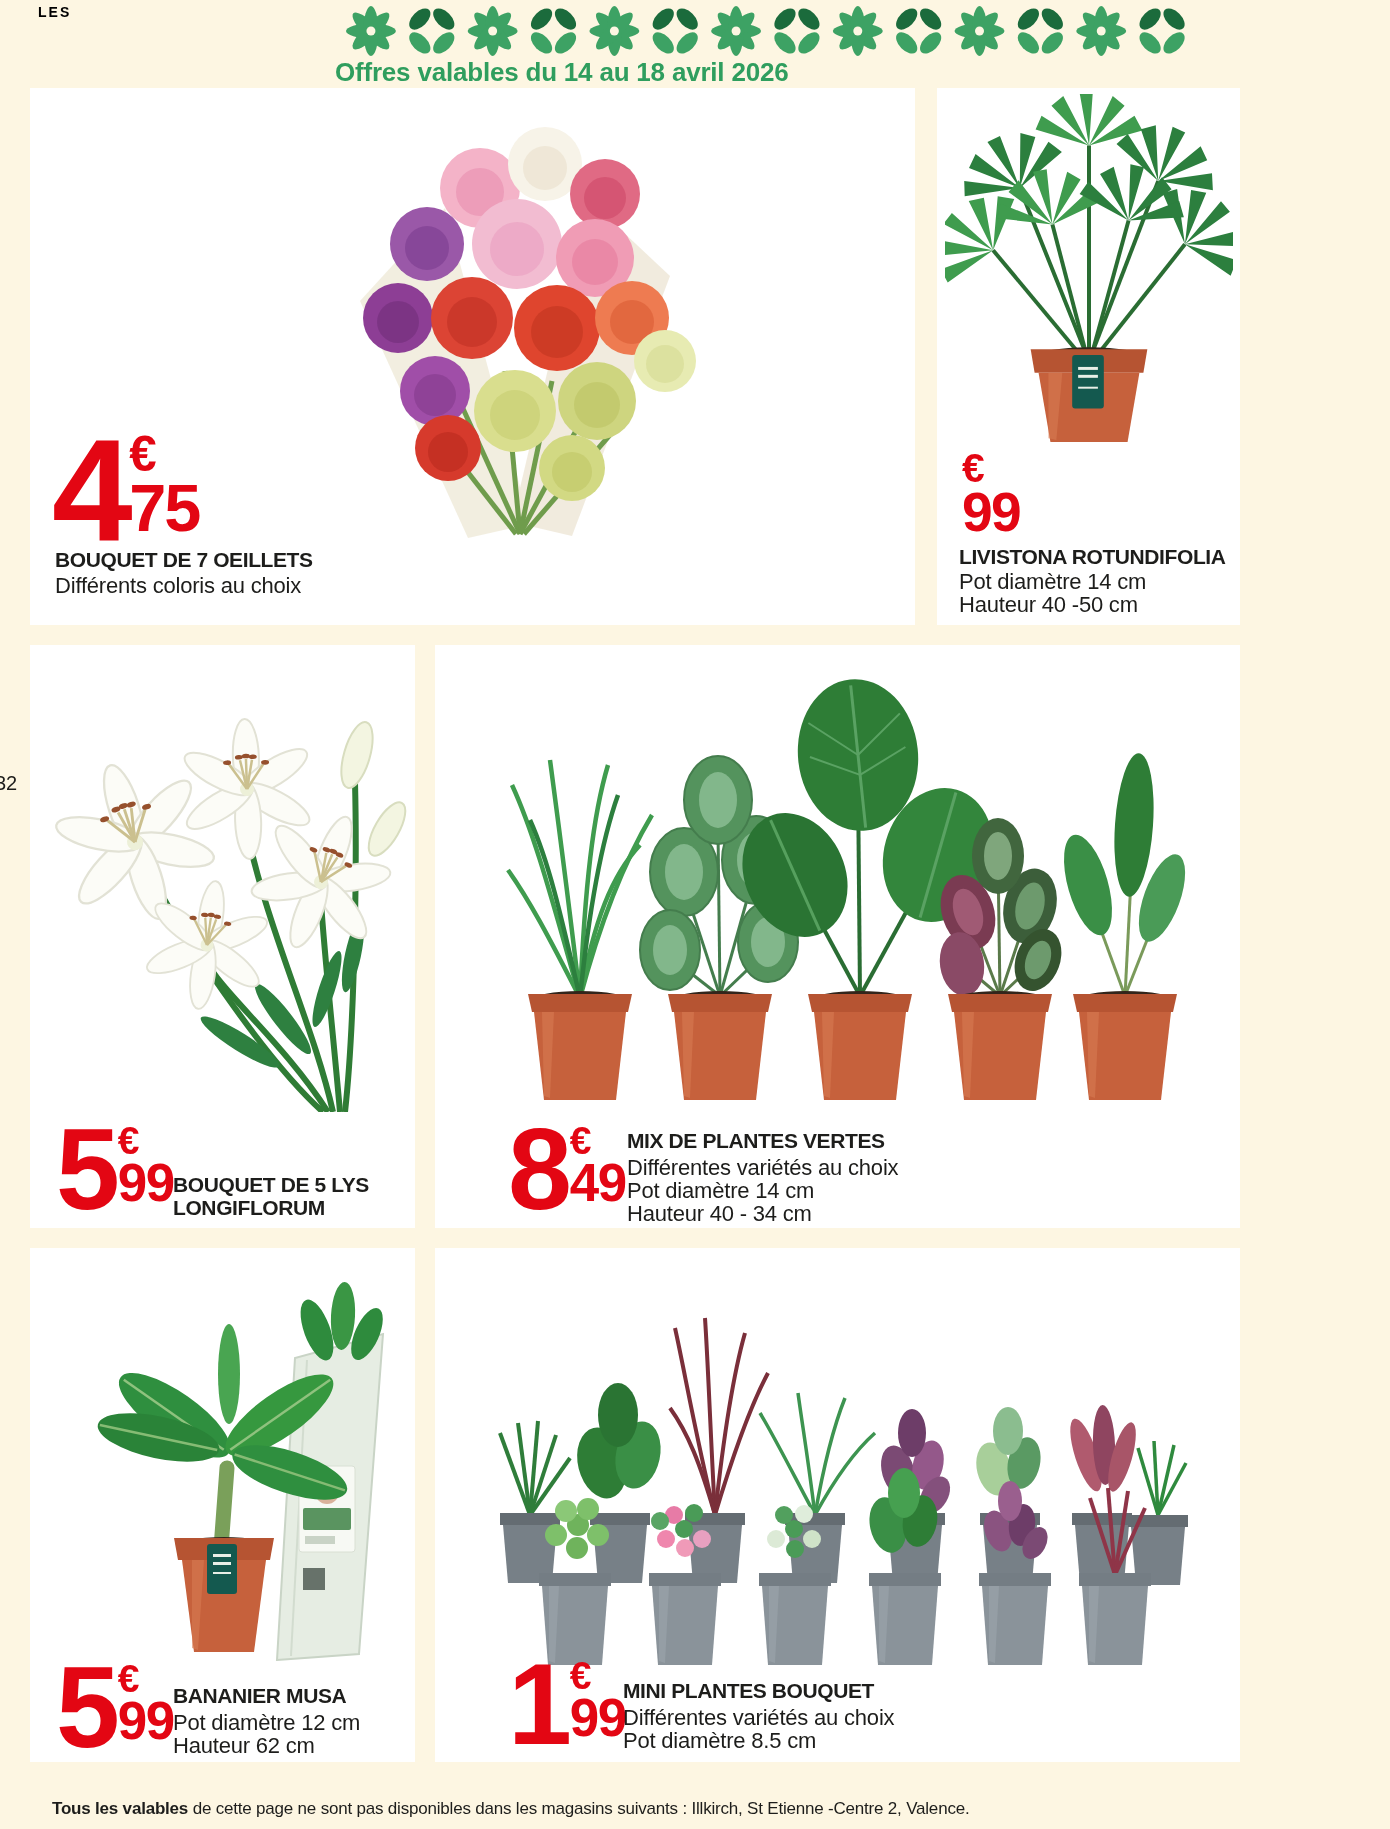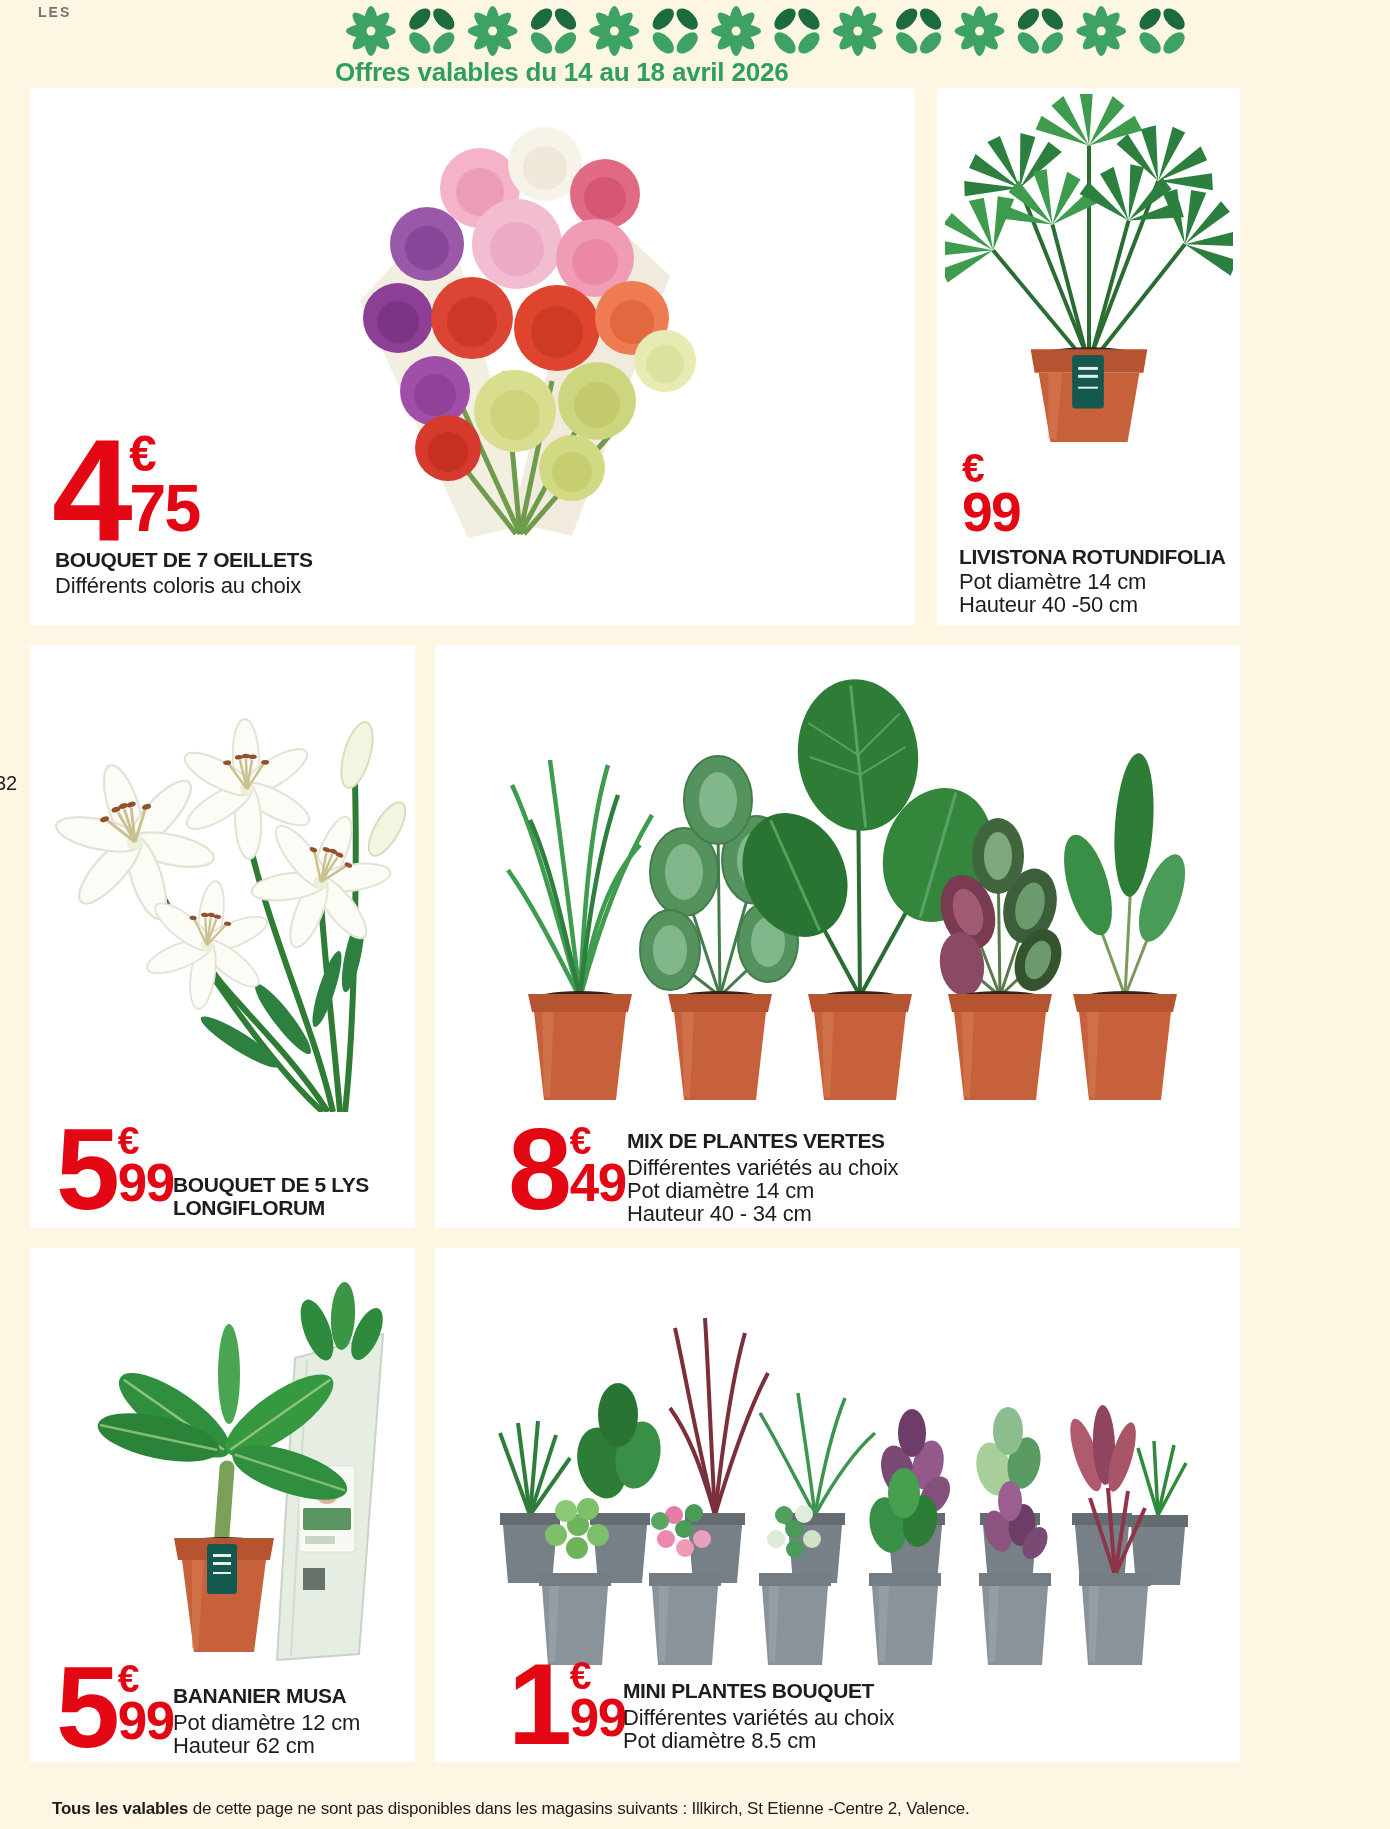--- a/index.html
+++ b/index.html
@@ -1,21 +1,21 @@
 <!DOCTYPE html>
 <html><head>
 <meta charset="utf-8">
 <style>
   html,body{margin:0;padding:0}
   body{
     width:1390px;height:1829px;position:relative;overflow:hidden;
     background:#fdf6e2;color:#1d1d1b;
     font-family:"Liberation Sans",sans-serif;
   }
-  .logo{position:absolute;left:26px;top:4px;color:#737373}
+  .logo{position:absolute;left:26px;top:4px;color:#000000}
   .logo-les{font-size:14px;font-weight:800;letter-spacing:2px;margin-left:12px}
   .logo-row{font-size:44px;font-weight:800;letter-spacing:-2px;line-height:.92;white-space:nowrap}
   .logo-row .slash{margin:0 4px}
   .auchan-wrap{position:relative;display:inline-block}
   .auchan-bird{position:absolute;left:0;top:-10px}
   .decor{position:absolute;left:345px;top:4px;width:852px;height:54px}
   .validity{position:absolute;left:335px;top:57px;width:530px;text-align:left;
     font-size:26px;font-weight:700;color:#2f9e5e;letter-spacing:-0.2px}
   .card{position:absolute;background:#fff}
   .photo{position:absolute}

